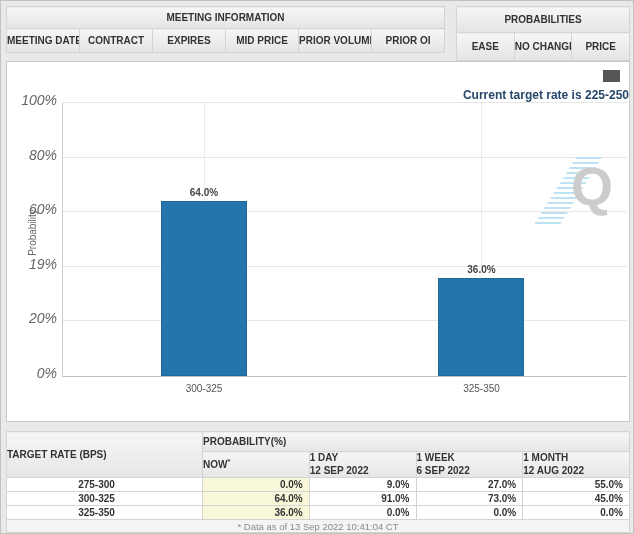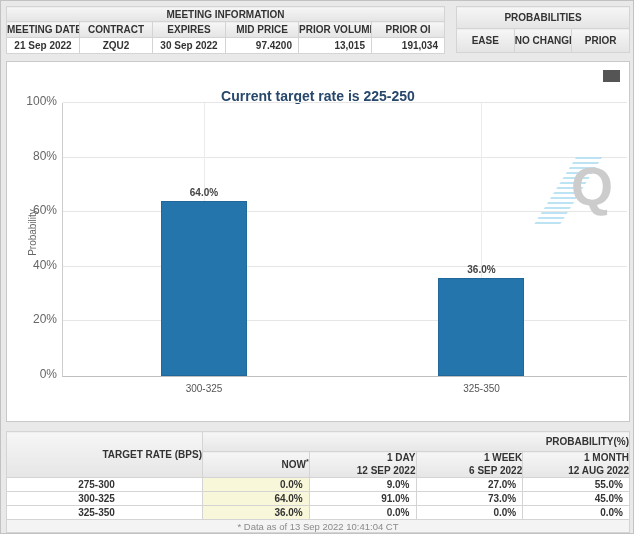--- a/index.html
+++ b/index.html
@@ -15,43 +15,43 @@
     position:relative;width:634px;height:534px;
     background:#e9e9e9;border:1px solid #c2c2c2;overflow:hidden;
   }
   
   .panel-table{border-collapse:collapse;background:#fff;border:1px solid var(--border);
     font-size:10px;color:#333;table-layout:fixed;}
   .panel-table th,.panel-table td{border:1px solid var(--cellborder);white-space:nowrap;overflow:hidden;}
   .panel-table th{background:linear-gradient(#f6f6f6,#e4e4e4);font-weight:bold;text-align:center;}
   .panel-table td{background:#fff;font-weight:bold;}
   .meeting-panel{position:absolute;left:5px;top:5px;width:439px;height:47px;}
-  .prob-panel{position:absolute;left:455px;top:5px;width:174px;height:47px;}
+  .prob-panel{position:absolute;left:455px;top:5px;width:174px;height:55px;}
   .meeting-panel table,.prob-panel table{width:100%;height:100%;padding-left:32px;}
   .row-title th{height:15px;}
   .row-head th{height:16px;text-align:center;}
   .row-vals td{height:16px;}
   td.c{text-align:center;}
   td.r,th.r{text-align:right;padding-right:6px;}
   
   .chart-panel{position:absolute;left:5px;top:60px;width:624px;height:361px;
     background:#fff;border:1px solid var(--border);}
   .chart-title{position:absolute;left:8px;top:6px;font-size:12px;font-weight:bold;
     color:var(--navy);letter-spacing:.2px;}
-  .chart-subtitle{position:absolute;left:0;right:0;top:26px;text-align:center;
-    font-size:14px;font-weight:bold;color:var(--navy);}
+  .chart-subtitle{position:absolute;left:0;right:0;top:26px;text-align:right;
+    font-size:12px;font-weight:bold;color:var(--navy);}
   .hamburger{position:absolute;right:9px;top:7px;width:17px;height:14px;cursor:pointer;
     display:flex;flex-direction:column;justify-content:space-between;padding:1px 0;}
   .hamburger span{display:block;height:2.5px;background:#555;}
   .plot{position:absolute;left:55px;top:41px;width:565px;height:274px;
     border-left:1px solid #ccc;border-bottom:1px solid #bfbfbf;}
   .hgrid{position:absolute;left:0;right:0;height:1px;background:#e6e6e6;}
   .vgrid{position:absolute;top:0;bottom:0;width:1px;background:#ebebeb;}
   .ytick{position:absolute;left:-44px;width:38px;text-align:right;
-    font-size:12px;color:#666;}
+    font-size:14px;color:#666;font-style:italic;}
   .y-axis-title{position:absolute;left:2px;top:165px;font-size:10px;color:#666;
     transform:rotate(-90deg);transform-origin:center;}
   .bar-col{position:absolute;bottom:0;width:86px;height:100%;}
   .bar-col[data-bar-index="0"]{left:calc(25% - 43px);}
   .bar-col[data-bar-index="1"]{left:calc(74.2% - 43px);}
   .bar{position:absolute;bottom:0;left:0;right:0;background:var(--bar);
     border:1px solid #1f6899;cursor:pointer;}
   .bar-label{position:absolute;width:100%;text-align:center;font-size:10px;
     font-weight:bold;color:#444;}
   .xcat{position:absolute;top:calc(100% + 7px);transform:translateX(-50%);
@@ -66,21 +66,21 @@
     transform:skewX(-32deg);
     background:repeating-linear-gradient(to bottom,#b5e0f2 0 2px,transparent 2px 5px);
     opacity:.9;}
   .wm-q{position:absolute;right:2px;top:8px;font-size:54px;line-height:1;
     font-weight:bold;color:#cccccc;font-family:"Liberation Sans",sans-serif;}
   
   .history-panel{position:absolute;left:5px;top:430px;width:624px;height:101px;}
   .history-panel table{width:100%;height:100%;border-collapse:collapse;background:#fff;
     border:1px solid var(--border);font-size:10px;color:#333;table-layout:fixed;}
   .history-panel th,.history-panel td{border:1px solid var(--cellborder);font-weight:bold;}
-  .history-panel th{background:linear-gradient(#f6f6f6,#e6e6e6);text-align:right;}
+  .history-panel th{background:linear-gradient(#f6f6f6,#e6e6e6);text-align:left;}
   .history-panel td{text-align:right;padding-right:6px;background:#fff;}
   .history-panel td.ratecell{text-align:center;padding-right:16px;}
   .history-panel td.nowcell{background:var(--highlight);}
   .col-rate{width:196px;} .col-now{width:75px;} .col-day{width:118px;} .col-week{width:113px;}
   .row-group th{height:20px;} .row-sub th{height:26px;line-height:1.25;} 
   .history-panel tr.datarow td{height:14px;}
   .footrow td{background:#f4f4f4;text-align:center;padding-right:0;height:13px;
     color:#8a8a8a;font-weight:normal;font-size:9.5px;}
   sup{font-size:7px;}
 </style>
@@ -96,42 +96,34 @@
         <th colspan="6">MEETING INFORMATION</th>
       </tr>
       <tr class="row-head">
         <th style="width:86px">MEETING DATE</th>
         <th style="width:57px">CONTRACT</th>
         <th style="width:90px">EXPIRES</th>
         <th style="width:53px">MID PRICE</th>
         <th style="width:92px">PRIOR VOLUME</th>
         <th>PRIOR OI</th>
       </tr>
-      <tr class="row-vals">
-        <td class="c">21 Sep 2022</td>
-        <td class="c">ZQU2</td>
-        <td class="c">30 Sep 2022</td>
-        <td class="r">97.4200</td>
-        <td class="r">13,015</td>
-        <td class="r">191,034</td>
-      </tr>
     </tbody>
       </table>
   </div>
 
   <div class="prob-panel">
     <table class="panel-table">
       <tbody>
           <tr class="row-title">
         <th colspan="3">PROBABILITIES</th>
       </tr>
       <tr class="row-head">
         <th style="width:55px">EASE</th>
         <th style="width:61px">NO CHANGE</th>
-        <th>PRIOR</th>
+        <th>PRICE</th>
       </tr>
     </tbody>
       </table>
   </div>
 
   <div class="chart-panel">
     <div class="hamburger">
       <span></span>
         <span></span>
         <span></span>
@@ -147,21 +139,21 @@
       <div class="hgrid" style="bottom:40%"></div>
       <div class="hgrid" style="bottom:60%"></div>
       <div class="hgrid" style="bottom:80%"></div>
       <div class="hgrid" style="bottom:100%"></div>
 
       <div class="vgrid" style="left:25%"></div>
       <div class="vgrid" style="left:74.2%"></div>
 
       <div class="ytick" style="bottom:-5px">0%</div>
       <div class="ytick" style="bottom:calc(20% - 5px)">20%</div>
-      <div class="ytick" style="bottom:calc(40% - 5px)">40%</div>
+      <div class="ytick" style="bottom:calc(40% - 5px)">19%</div>
       <div class="ytick" style="bottom:calc(60% - 5px)">60%</div>
       <div class="ytick" style="bottom:calc(80% - 5px)">80%</div>
       <div class="ytick" style="bottom:calc(100% - 5px)">100%</div>
 
       <div class="watermark">
         <div class="wm-stripes"></div>
         <div class="wm-q">Q</div>
       </div>
 
       <div class="bar-col" data-bar-index="0">

